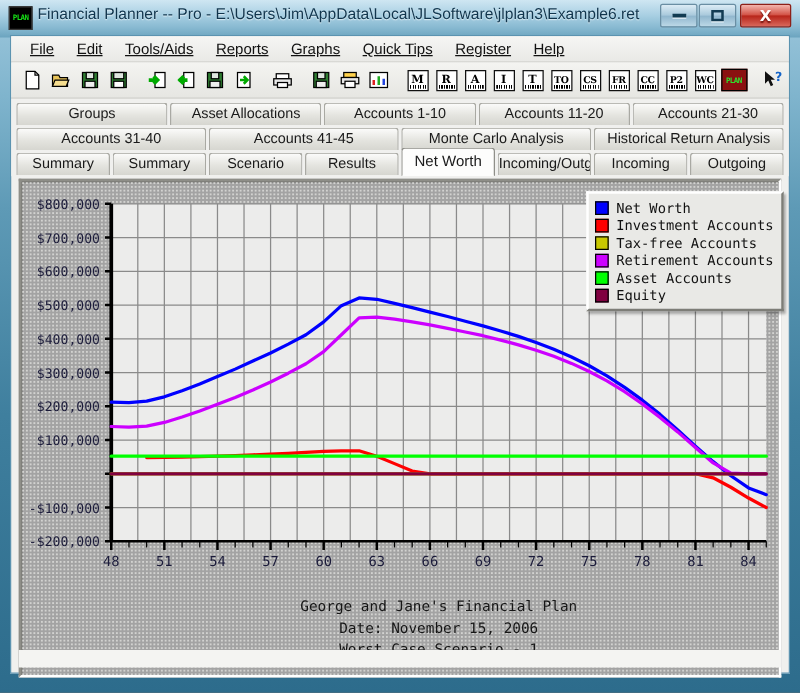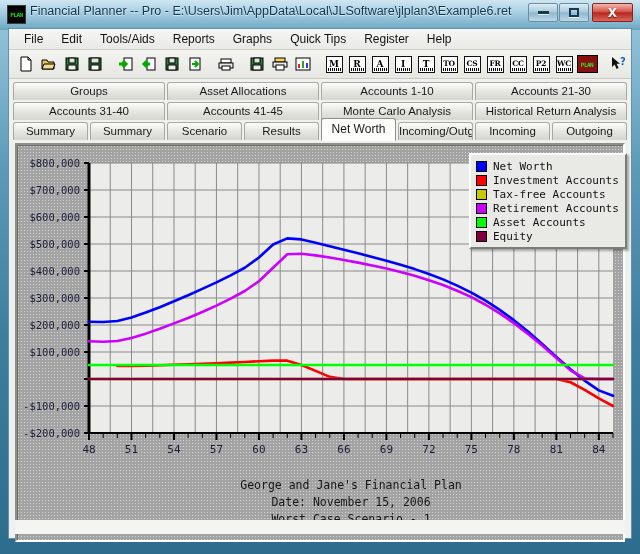--- a/index.html
+++ b/index.html
@@ -30,21 +30,21 @@
   .minbar{width:11px;height:3px;background:#123b52;box-shadow:0 1px 0 #eaf4fa;}
   .maxbox{width:10px;height:9px;border:2px solid #123b52;box-sizing:border-box;box-shadow:0 1px 0 #eaf4fa;}
 
   
   #client{position:absolute;left:8px;top:28px;width:624px;height:511px;background:#f0f0ee;
           border:1px solid #5b93b0;box-sizing:border-box;}
 
   
   #menubar{height:20px;background:linear-gradient(180deg,#f6f6f4,#e9e9e6);
            border-bottom:1px solid #d2d2cd;display:flex;align-items:center;padding-left:6px;}
-  .menu-item{font-size:12px;color:#111;padding:2px 9px;cursor:default;}
+  .menu-item{font-size:12px;color:#111;padding:2px 9px;cursor:default;text-decoration:underline;}
 
   
   #toolbar{height:28px;background:linear-gradient(180deg,#f4f4f1,#e6e6e2);
            border-bottom:1px solid #c9c9c4;display:flex;align-items:center;padding-left:6px;gap:1px;}
   .tb{width:22px;height:22px;display:flex;align-items:center;justify-content:center;cursor:default;}
   .tb-sep{width:7px;}
   .lt{width:17px;height:17px;background:#ffffff;border:1px solid #111;box-sizing:border-box;
       position:relative;display:flex;align-items:center;justify-content:center;}
   .lt::before{content:"";position:absolute;left:-2px;top:-2px;right:-2px;bottom:-2px;
       border:2px solid #3ad6f0;z-index:-1;}
@@ -280,20 +280,21 @@
           <text x="10" y="9" font-family="DejaVu Sans" font-size="10" font-weight="bold" fill="#1464c8">?</text>
           </svg>
       </div>
     </div>
 
     <div id="tabs">
       <div class="tabrow">
         <div class="tab">Groups</div>
         <div class="tab">Asset Allocations</div>
         <div class="tab">Accounts 1-10</div>
+        <div class="tab">Accounts 11-20</div>
         <div class="tab">Accounts 21-30</div>
       </div>
       <div class="tabrow">
         <div class="tab">Accounts 31-40</div>
         <div class="tab">Accounts 41-45</div>
         <div class="tab">Monte Carlo Analysis</div>
         <div class="tab">Historical Return Analysis</div>
       </div>
       <div class="tabrow">
         <div class="tab">Summary</div>

